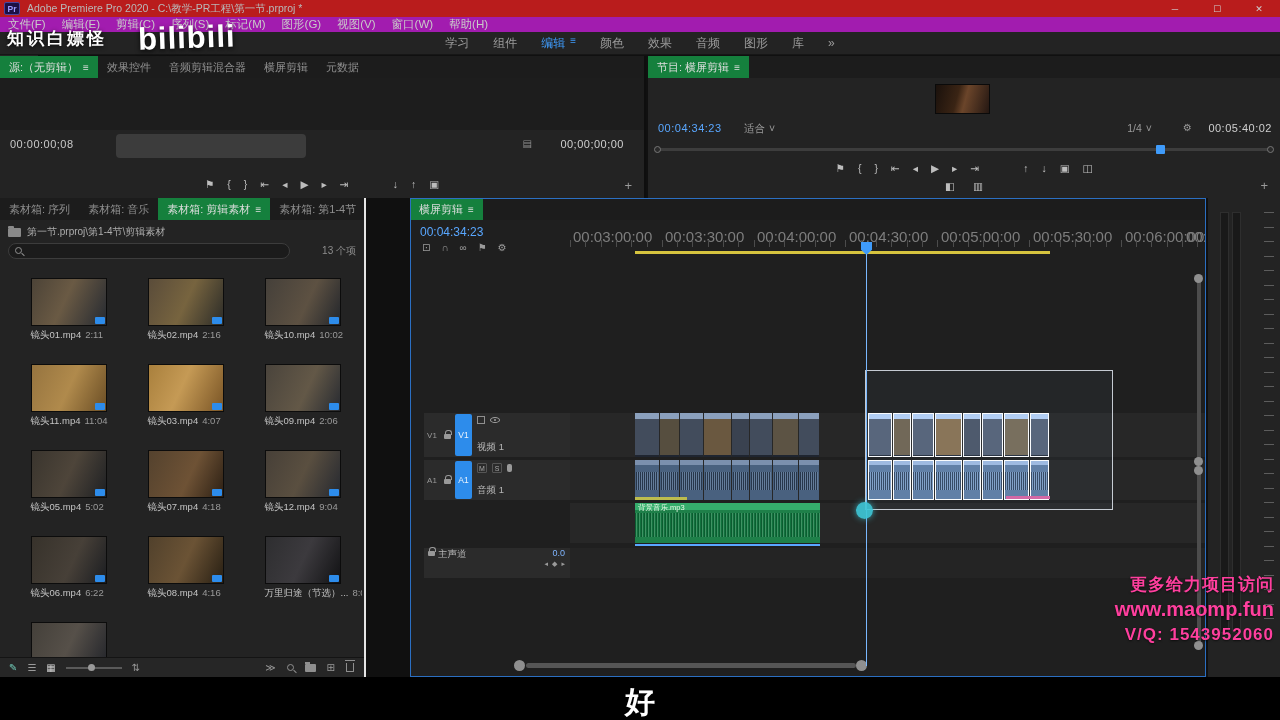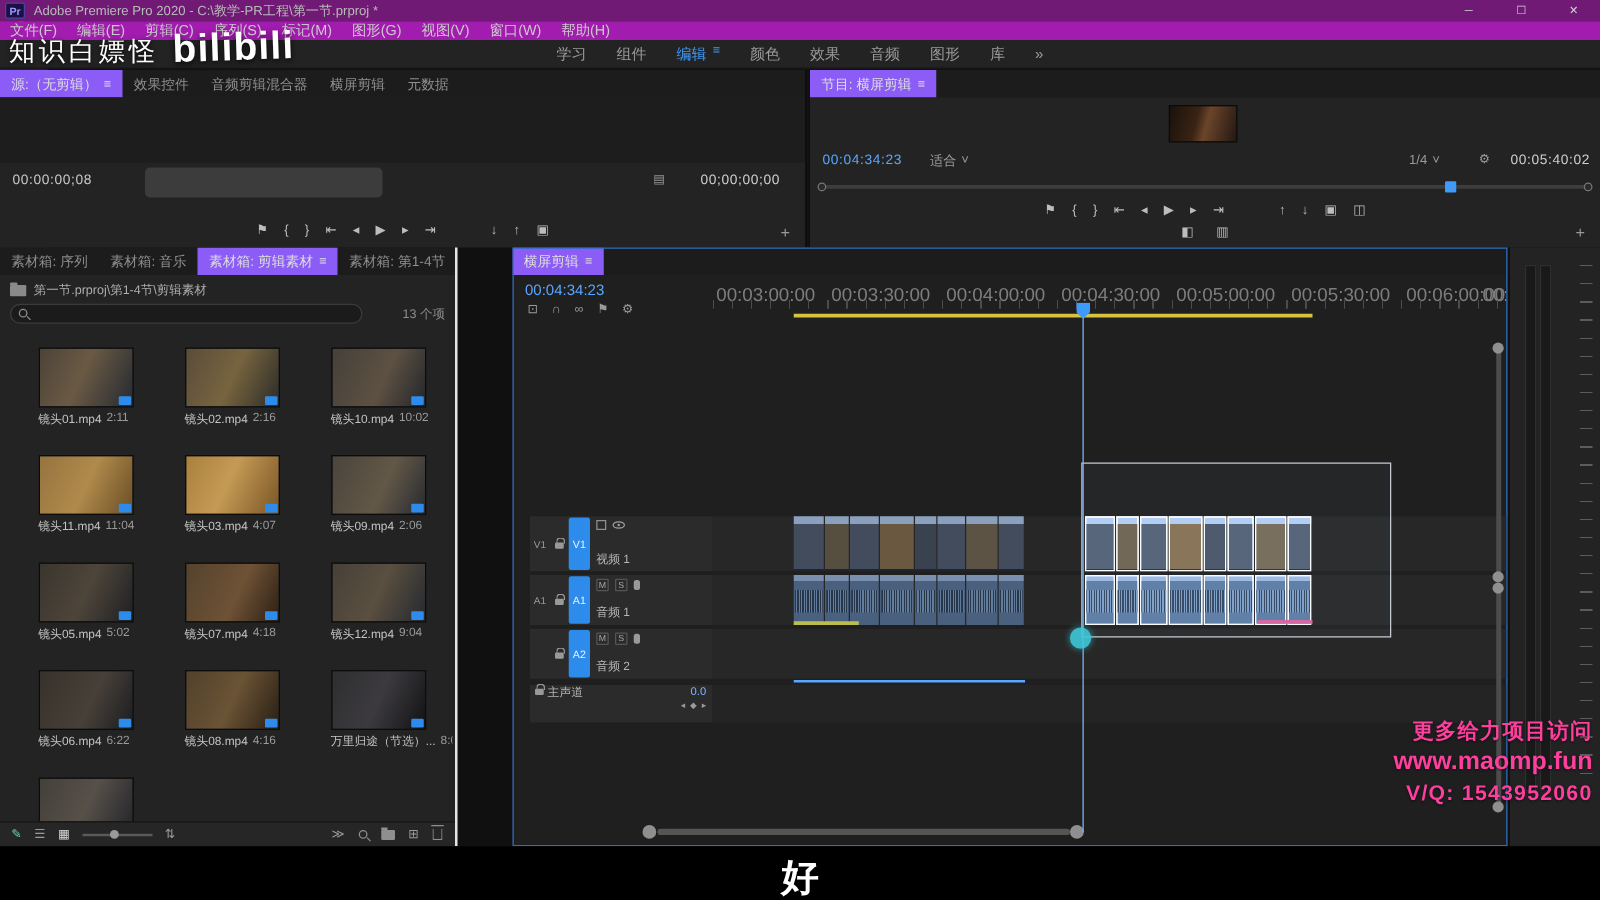--- a/index.html
+++ b/index.html
@@ -1,38 +1,38 @@
 <!DOCTYPE html>
 <html><head>
 <meta charset="utf-8">
 <style>
 *{box-sizing:border-box;margin:0;padding:0}
 html,body{width:1280px;height:720px;background:#000;overflow:hidden}
 body{font-family:"Liberation Sans","DejaVu Sans",sans-serif}
 .app{position:relative;width:1280px;height:720px;background:#101010;overflow:hidden;color:#c8c8c8}
 
 
-.titlebar{position:absolute;left:0;top:0;width:1280px;height:17px;background:#701a75;display:flex;align-items:center;font-size:10.5px;color:#b9b9b9}
+.titlebar{position:absolute;left:0;top:0;width:1280px;height:17px;background:#b91c1c;display:flex;align-items:center;font-size:10.5px;color:#b9b9b9}
 .pr-badge{margin-left:4px;width:16px;height:13px;background:#1c1044;color:#9e9bff;font-size:8.5px;font-weight:bold;display:flex;align-items:center;justify-content:center;border-radius:2px;border:1px solid #4a44a0}
 .titlebar .title{margin-left:7px;white-space:nowrap}
 .winbtns{margin-left:auto;display:flex}
 .winbtns span{width:42px;text-align:center;font-size:9px;color:#cfcfcf}
 .menubar{position:absolute;left:0;top:17px;width:1280px;height:15px;background:#a21caf;display:flex;align-items:center;font-size:11.5px;color:#c9c9c9}
 .menubar span{padding:0 8px}
 .wsbar{position:absolute;left:0;top:32px;width:1280px;height:23px;background:#232323;border-bottom:1px solid #161616;display:flex;align-items:center;justify-content:center;font-size:12px;color:#9b9b9b;gap:24px}
 .ws{display:flex;gap:5px;}
 .ws.active{color:#3f9bfa}
-.wm-top{position:absolute;left:7px;top:27px;font-size:21px;font-weight:normal;color:#fff;letter-spacing:3px;text-shadow:0 1px 4px rgba(0,0,0,.9);z-index:40}
+.wm-top{position:absolute;left:7px;top:27px;font-size:17px;font-weight:bold;color:#fff;letter-spacing:3px;text-shadow:0 1px 4px rgba(0,0,0,.9);z-index:40}
 .wm-logo{position:absolute;left:138px;top:20px;font-size:31px;font-weight:bold;color:#fff;letter-spacing:1px;text-shadow:0 2px 5px rgba(0,0,0,.8);z-index:40;transform:rotate(-2deg)}
 
 
 .panel{position:absolute;background:#232323}
 .ptabs{height:22px;background:#1c1c1c;display:flex;align-items:stretch;font-size:11px;color:#8f8f8f;overflow:hidden}
 .ptab{display:flex;align-items:center;gap:5px;padding:0 9px;white-space:nowrap}
-.ptab.active{background:#8b5cf6;color:#dedede}
+.ptab.active{background:#15803d;color:#dedede}
 .pmenu{font-size:10px}
 .tc{font-size:11px;letter-spacing:.5px}
 .transport{position:absolute;display:flex;gap:13px;align-items:center;font-size:10.5px;color:#bdbdbd}
 .transport .gap{width:18px}
 .panel-add{position:absolute;right:12px;top:122px;font-size:13px;color:#9a9a9a}
 
 
 .source{left:0;top:56px;width:646px;height:142px;border-right:2px solid #0e0e0e}
 .viewer{position:absolute;left:0;top:22px;width:100%;height:52px;background:#1d1d1d}
 .src-controls{position:absolute;left:0;top:78px;width:100%;height:24px}
@@ -553,35 +553,20 @@
       <span class="tbadge">A1</span>
       <div class="tmain">
         <div class="ticons">
           <span class="chip">M</span>
           <span class="chip">S</span>
           <i class="i-mic"></i>
         </div>
         <span class="tname">音频 1</span>
       </div>
     </div>
-    <div class="trk" id="ta2">
-      <span class="patch"></span>
-      <span class="lockcol">
-          <i class="i-lock"></i>
-        </span>
-      <span class="tbadge">A2</span>
-      <div class="tmain">
-        <div class="ticons">
-          <span class="chip">M</span>
-          <span class="chip">S</span>
-          <i class="i-mic"></i>
-        </div>
-        <span class="tname">音频 2</span>
-      </div>
-    </div>
     <div class="trk trk-m" id="tm">
       <span class="lockcol">
           <i class="i-lock"></i>
         </span>
       <span class="tname">主声道</span>
       <div class="mright">
         <span class="gain">0.0</span>
         <div class="kfrow">
           <span>◂</span>
           <span>◆</span>
@@ -625,20 +610,23 @@
         <div class="seg aseg"></div>
         <div class="seg aseg"></div>
         <div class="seg aseg"></div>
         <div class="seg aseg"></div>
         <div class="seg aseg"></div>
         <div class="seg aseg"></div>
         <div class="seg aseg"></div>
     </div>
     <div class="lstrip" id="ls1"></div>
     <div class="lstrip" id="ls2"></div>
+    <div class="music">
+      <span class="mlabel">背景音乐.mp3</span>
+    </div>
     <div class="music-line"></div>
 
     <div class="marquee"></div>
     <div class="ph-head"></div>
     <div class="ph-line"></div>
     <div class="touch"></div>
 
     <div class="hscroll"></div>
     <span class="hdot" id="hd1"></span>
     <span class="hdot" id="hd2"></span>

